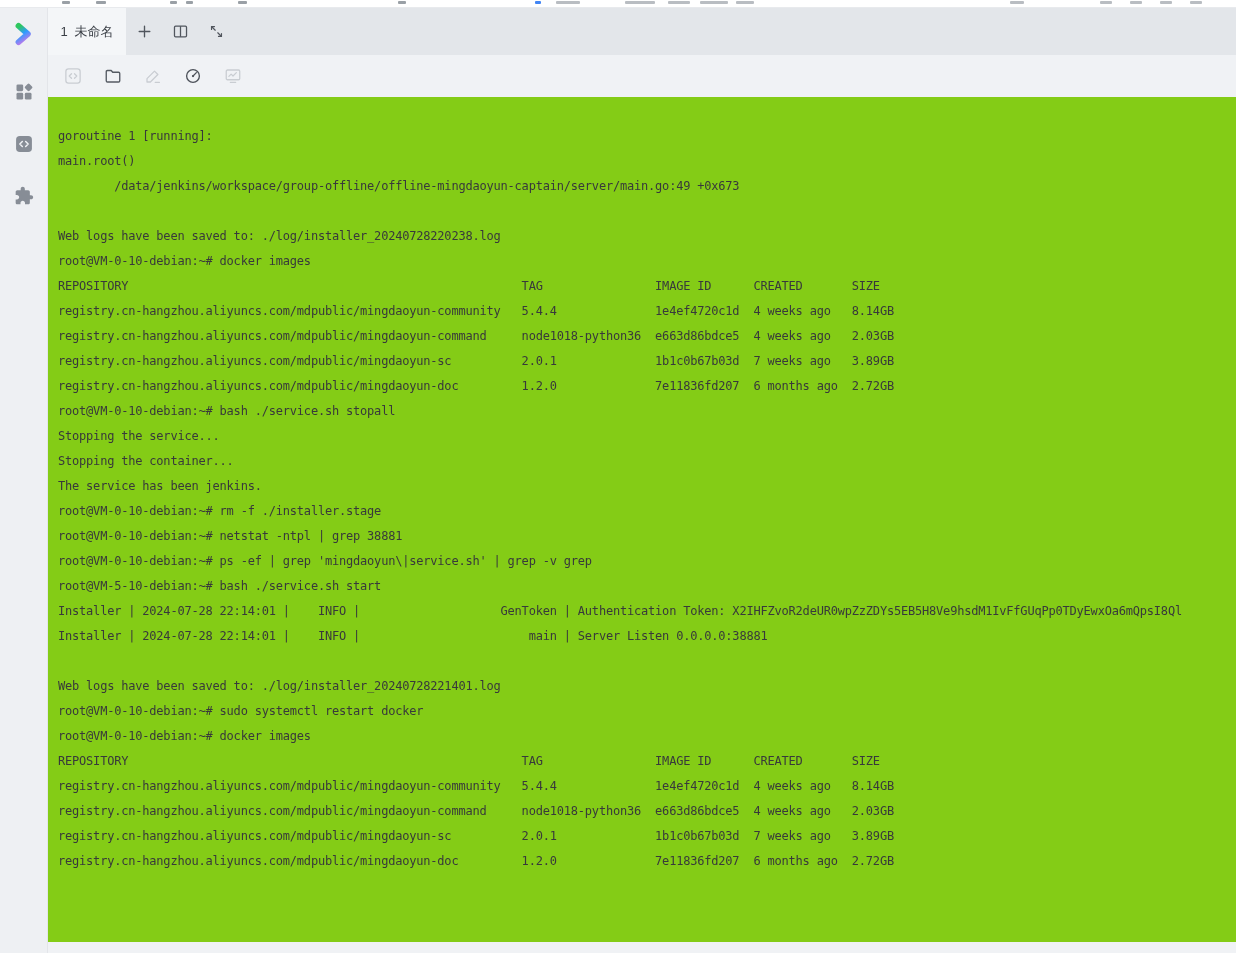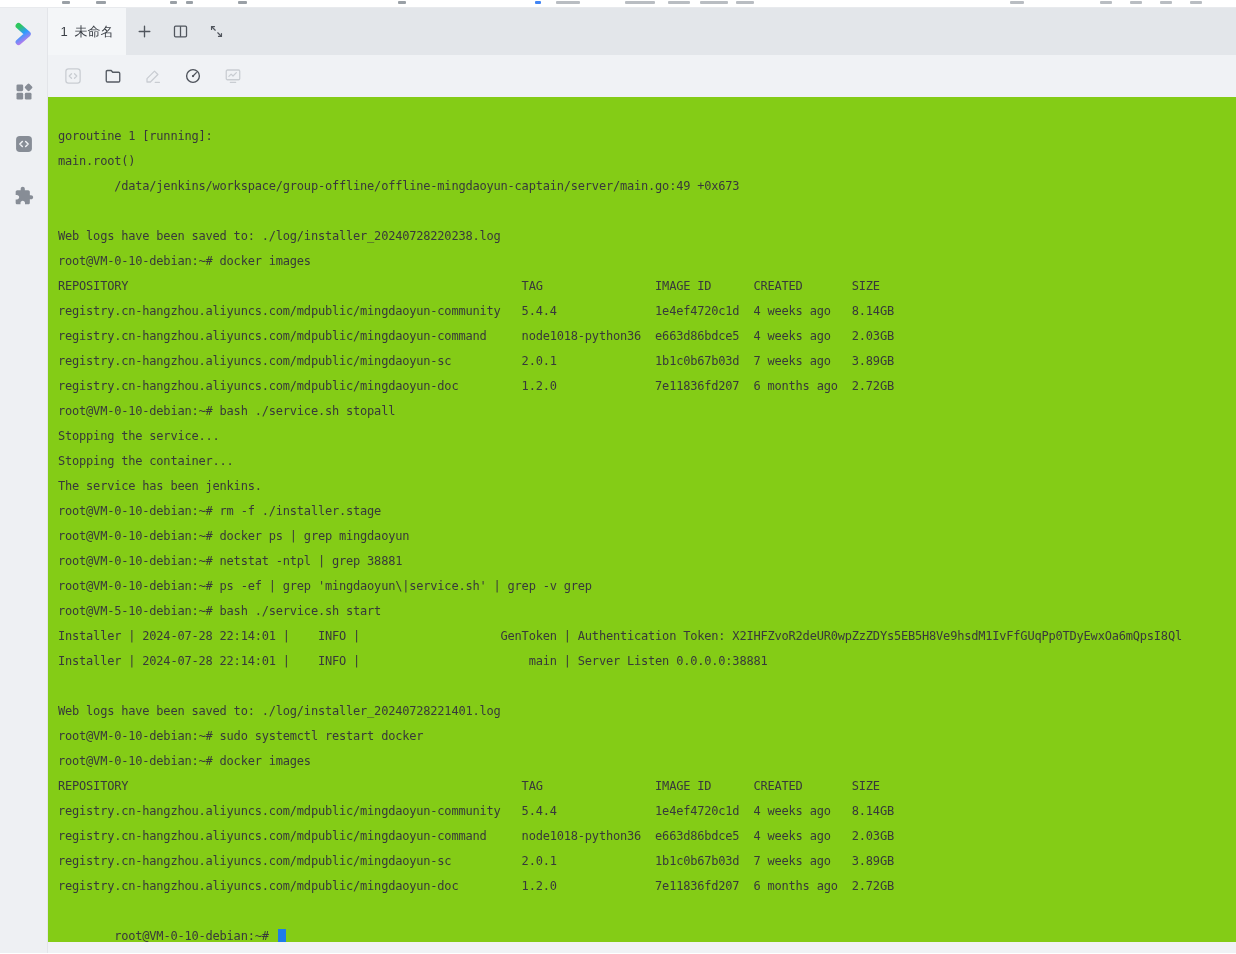--- a/index.html
+++ b/index.html
@@ -184,35 +184,31 @@
       <div class="tline">REPOSITORY                                                        TAG                IMAGE ID      CREATED       SIZE</div>
       <div class="tline">registry.cn-hangzhou.aliyuncs.com/mdpublic/mingdaoyun-community   5.4.4              1e4ef4720c1d  4 weeks ago   8.14GB</div>
       <div class="tline">registry.cn-hangzhou.aliyuncs.com/mdpublic/mingdaoyun-command     node1018-python36  e663d86bdce5  4 weeks ago   2.03GB</div>
       <div class="tline">registry.cn-hangzhou.aliyuncs.com/mdpublic/mingdaoyun-sc          2.0.1              1b1c0b67b03d  7 weeks ago   3.89GB</div>
       <div class="tline">registry.cn-hangzhou.aliyuncs.com/mdpublic/mingdaoyun-doc         1.2.0              7e11836fd207  6 months ago  2.72GB</div>
       <div class="tline">root@VM-0-10-debian:~# bash ./service.sh stopall</div>
       <div class="tline">Stopping the service...</div>
       <div class="tline">Stopping the container...</div>
       <div class="tline">The service has been jenkins.</div>
       <div class="tline">root@VM-0-10-debian:~# rm -f ./installer.stage</div>
-      <div class="tline">root@VM-0-10-debian:~# docker ps | grep mingdaoyun</div>
       <div class="tline">root@VM-0-10-debian:~# netstat -ntpl | grep 38881</div>
       <div class="tline">root@VM-0-10-debian:~# ps -ef | grep 'mingdaoyun\|service.sh' | grep -v grep</div>
       <div class="tline">root@VM-5-10-debian:~# bash ./service.sh start</div>
       <div class="tline">Installer | 2024-07-28 22:14:01 |    INFO |                    GenToken | Authentication Token: X2IHFZvoR2deUR0wpZzZDYs5EB5H8Ve9hsdM1IvFfGUqPp0TDyEwxOa6mQpsI8Ql</div>
       <div class="tline">Installer | 2024-07-28 22:14:01 |    INFO |                        main | Server Listen 0.0.0.0:38881</div>
       <div class="tline"></div>
       <div class="tline">Web logs have been saved to: ./log/installer_20240728221401.log</div>
       <div class="tline">root@VM-0-10-debian:~# sudo systemctl restart docker</div>
       <div class="tline">root@VM-0-10-debian:~# docker images</div>
       <div class="tline">REPOSITORY                                                        TAG                IMAGE ID      CREATED       SIZE</div>
       <div class="tline">registry.cn-hangzhou.aliyuncs.com/mdpublic/mingdaoyun-community   5.4.4              1e4ef4720c1d  4 weeks ago   8.14GB</div>
       <div class="tline">registry.cn-hangzhou.aliyuncs.com/mdpublic/mingdaoyun-command     node1018-python36  e663d86bdce5  4 weeks ago   2.03GB</div>
       <div class="tline">registry.cn-hangzhou.aliyuncs.com/mdpublic/mingdaoyun-sc          2.0.1              1b1c0b67b03d  7 weeks ago   3.89GB</div>
       <div class="tline">registry.cn-hangzhou.aliyuncs.com/mdpublic/mingdaoyun-doc         1.2.0              7e11836fd207  6 months ago  2.72GB</div>
-      <div class="tline">
-        <span>root@VM-0-10-debian:~# </span><span class="cursor"></span>
-      </div>
     </div>
 
     <div class="bottom-strip"></div>
   </div>
 </div>
 
 </body></html>

